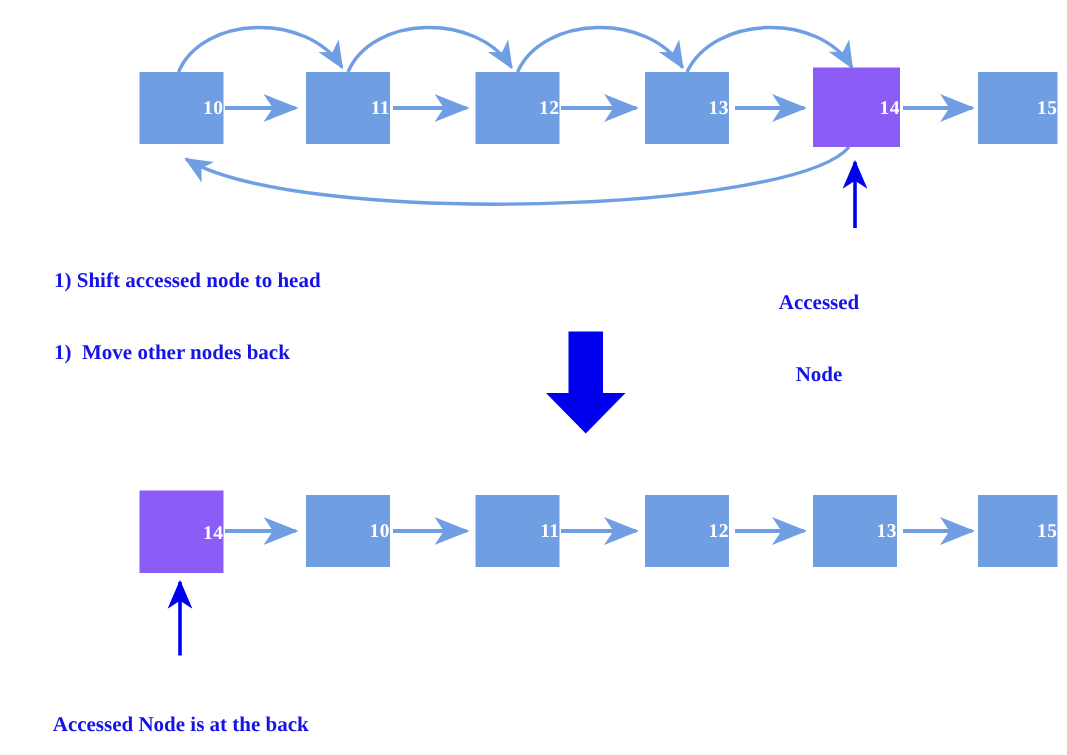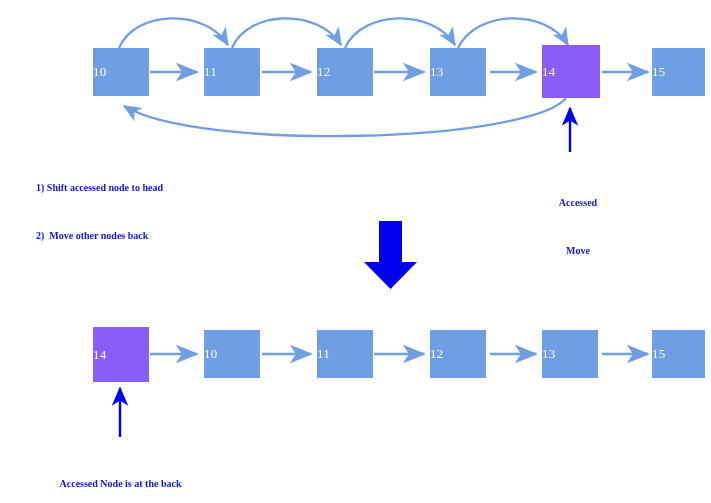--- a/index.html
+++ b/index.html
@@ -12,37 +12,37 @@
     width: 711px;
     height: 503px;
     background: #ffffff;
     overflow: hidden;
     font-family: "Liberation Serif", serif;
   }
   .node {
     position: absolute;
     display: flex;
     align-items: center;
-    justify-content: flex-start;
+    justify-content: flex-end;
     color: #ffffff;
     font-family: "Liberation Serif", serif;
-    font-weight: normal;
+    font-weight: bold;
     font-size: 13px;
     letter-spacing: 0.3px;
     box-sizing: border-box;
   }
   .node.light { background: #6f9ee2; }
   .node.dark  { background: #8b5cf6; }
 
   .caption {
     position: absolute;
     color: #1414e6;
     font-family: "Liberation Serif", serif;
     font-weight: bold;
-    font-size: 10px;
+    font-size: 14px;
     line-height: 16px;
     white-space: pre;
   }
   .caption.center { text-align: center; }
   .caption.left   { text-align: left; }
 
   svg.layer {
     position: absolute;
     left: 0;
     top: 0;
@@ -143,26 +143,26 @@
   </div>
   <div class="node light" style="left:542px; top:330px; width:56px; height:48px;">
     <span>13</span>
   </div>
   <div class="node light" style="left:652px; top:330px; width:53px; height:48px;">
     <span>15</span>
   </div>
 
   <div class="caption left" style="left:36px; top:148px; width:230px;">
     <div>1) Shift accessed node to head</div>
-    <div>2)  Move other nodes back</div>
+    <div>1)  Move other nodes back</div>
   </div>
 
-  <div class="caption center" style="left:528px; top:163px; width:100px;">
+  <div class="caption center" style="left:496px; top:163px; width:100px;">
     <div>Accessed</div>
-    <div>Move</div>
+    <div>Node</div>
   </div>
 
   <div class="caption center" style="left:18px; top:444px; width:205px;">
     <div>Accessed Node is at the back</div>
     
   </div>
 
 </div>
 
 </body></html>

